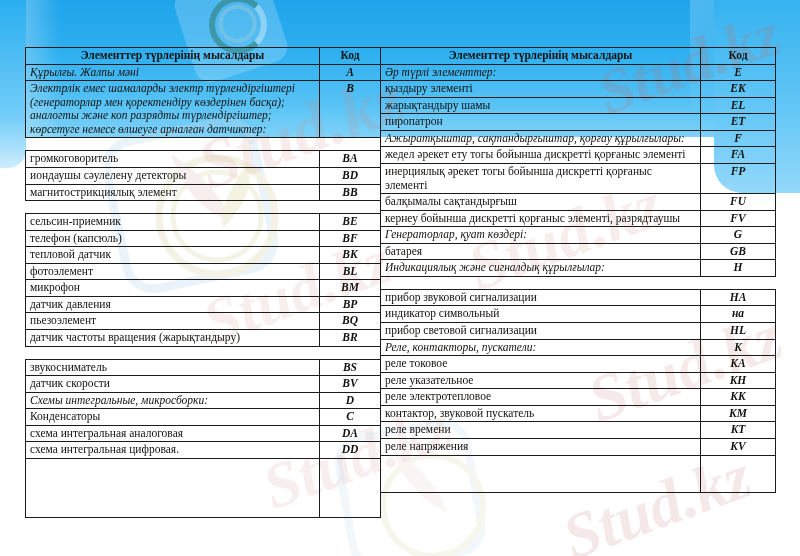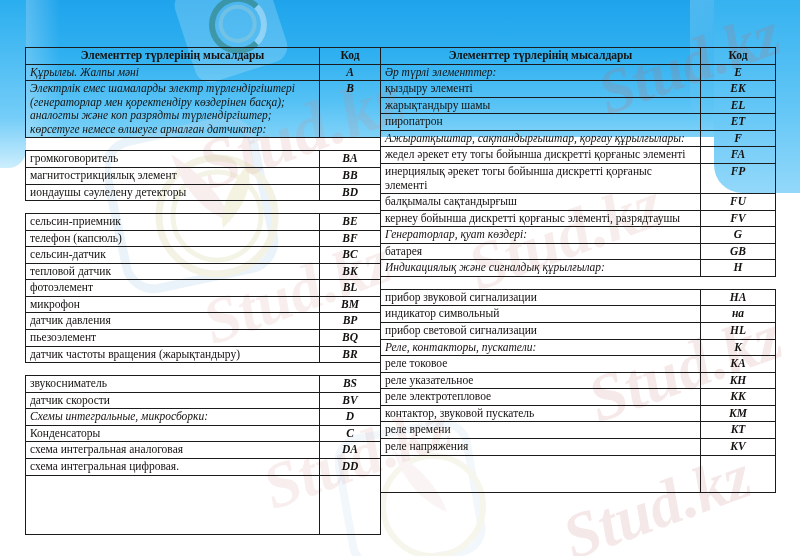--- a/index.html
+++ b/index.html
@@ -207,42 +207,38 @@
         </tr>
         <tr class="spacer">
           <td></td>
           <td></td>
         </tr>
         <tr>
           <td class="ind">громкоговоритель</td>
           <td class="code">BA</td>
         </tr>
         <tr>
+          <td class="ind">иондаушы сәулелену детекторы</td>
+          <td class="code">BD</td>
+        </tr>
+        <tr>
           <td class="ind">магнитострикциялық элемент</td>
           <td class="code">BB</td>
         </tr>
-        <tr>
-          <td class="ind">иондаушы сәулелену детекторы</td>
-          <td class="code">BD</td>
-        </tr>
         <tr class="spacer">
           <td></td>
           <td></td>
         </tr>
         <tr>
           <td class="ind">сельсин-приемник</td>
           <td class="code">BE</td>
         </tr>
         <tr>
           <td class="ind">телефон (капсюль)</td>
           <td class="code">BF</td>
-        </tr>
-        <tr>
-          <td class="ind">сельсин-датчик</td>
-          <td class="code">BC</td>
         </tr>
         <tr>
           <td class="ind">тепловой датчик</td>
           <td class="code">BK</td>
         </tr>
         <tr>
           <td class="ind">фотоэлемент</td>
           <td class="code">BL</td>
         </tr>
         <tr>

